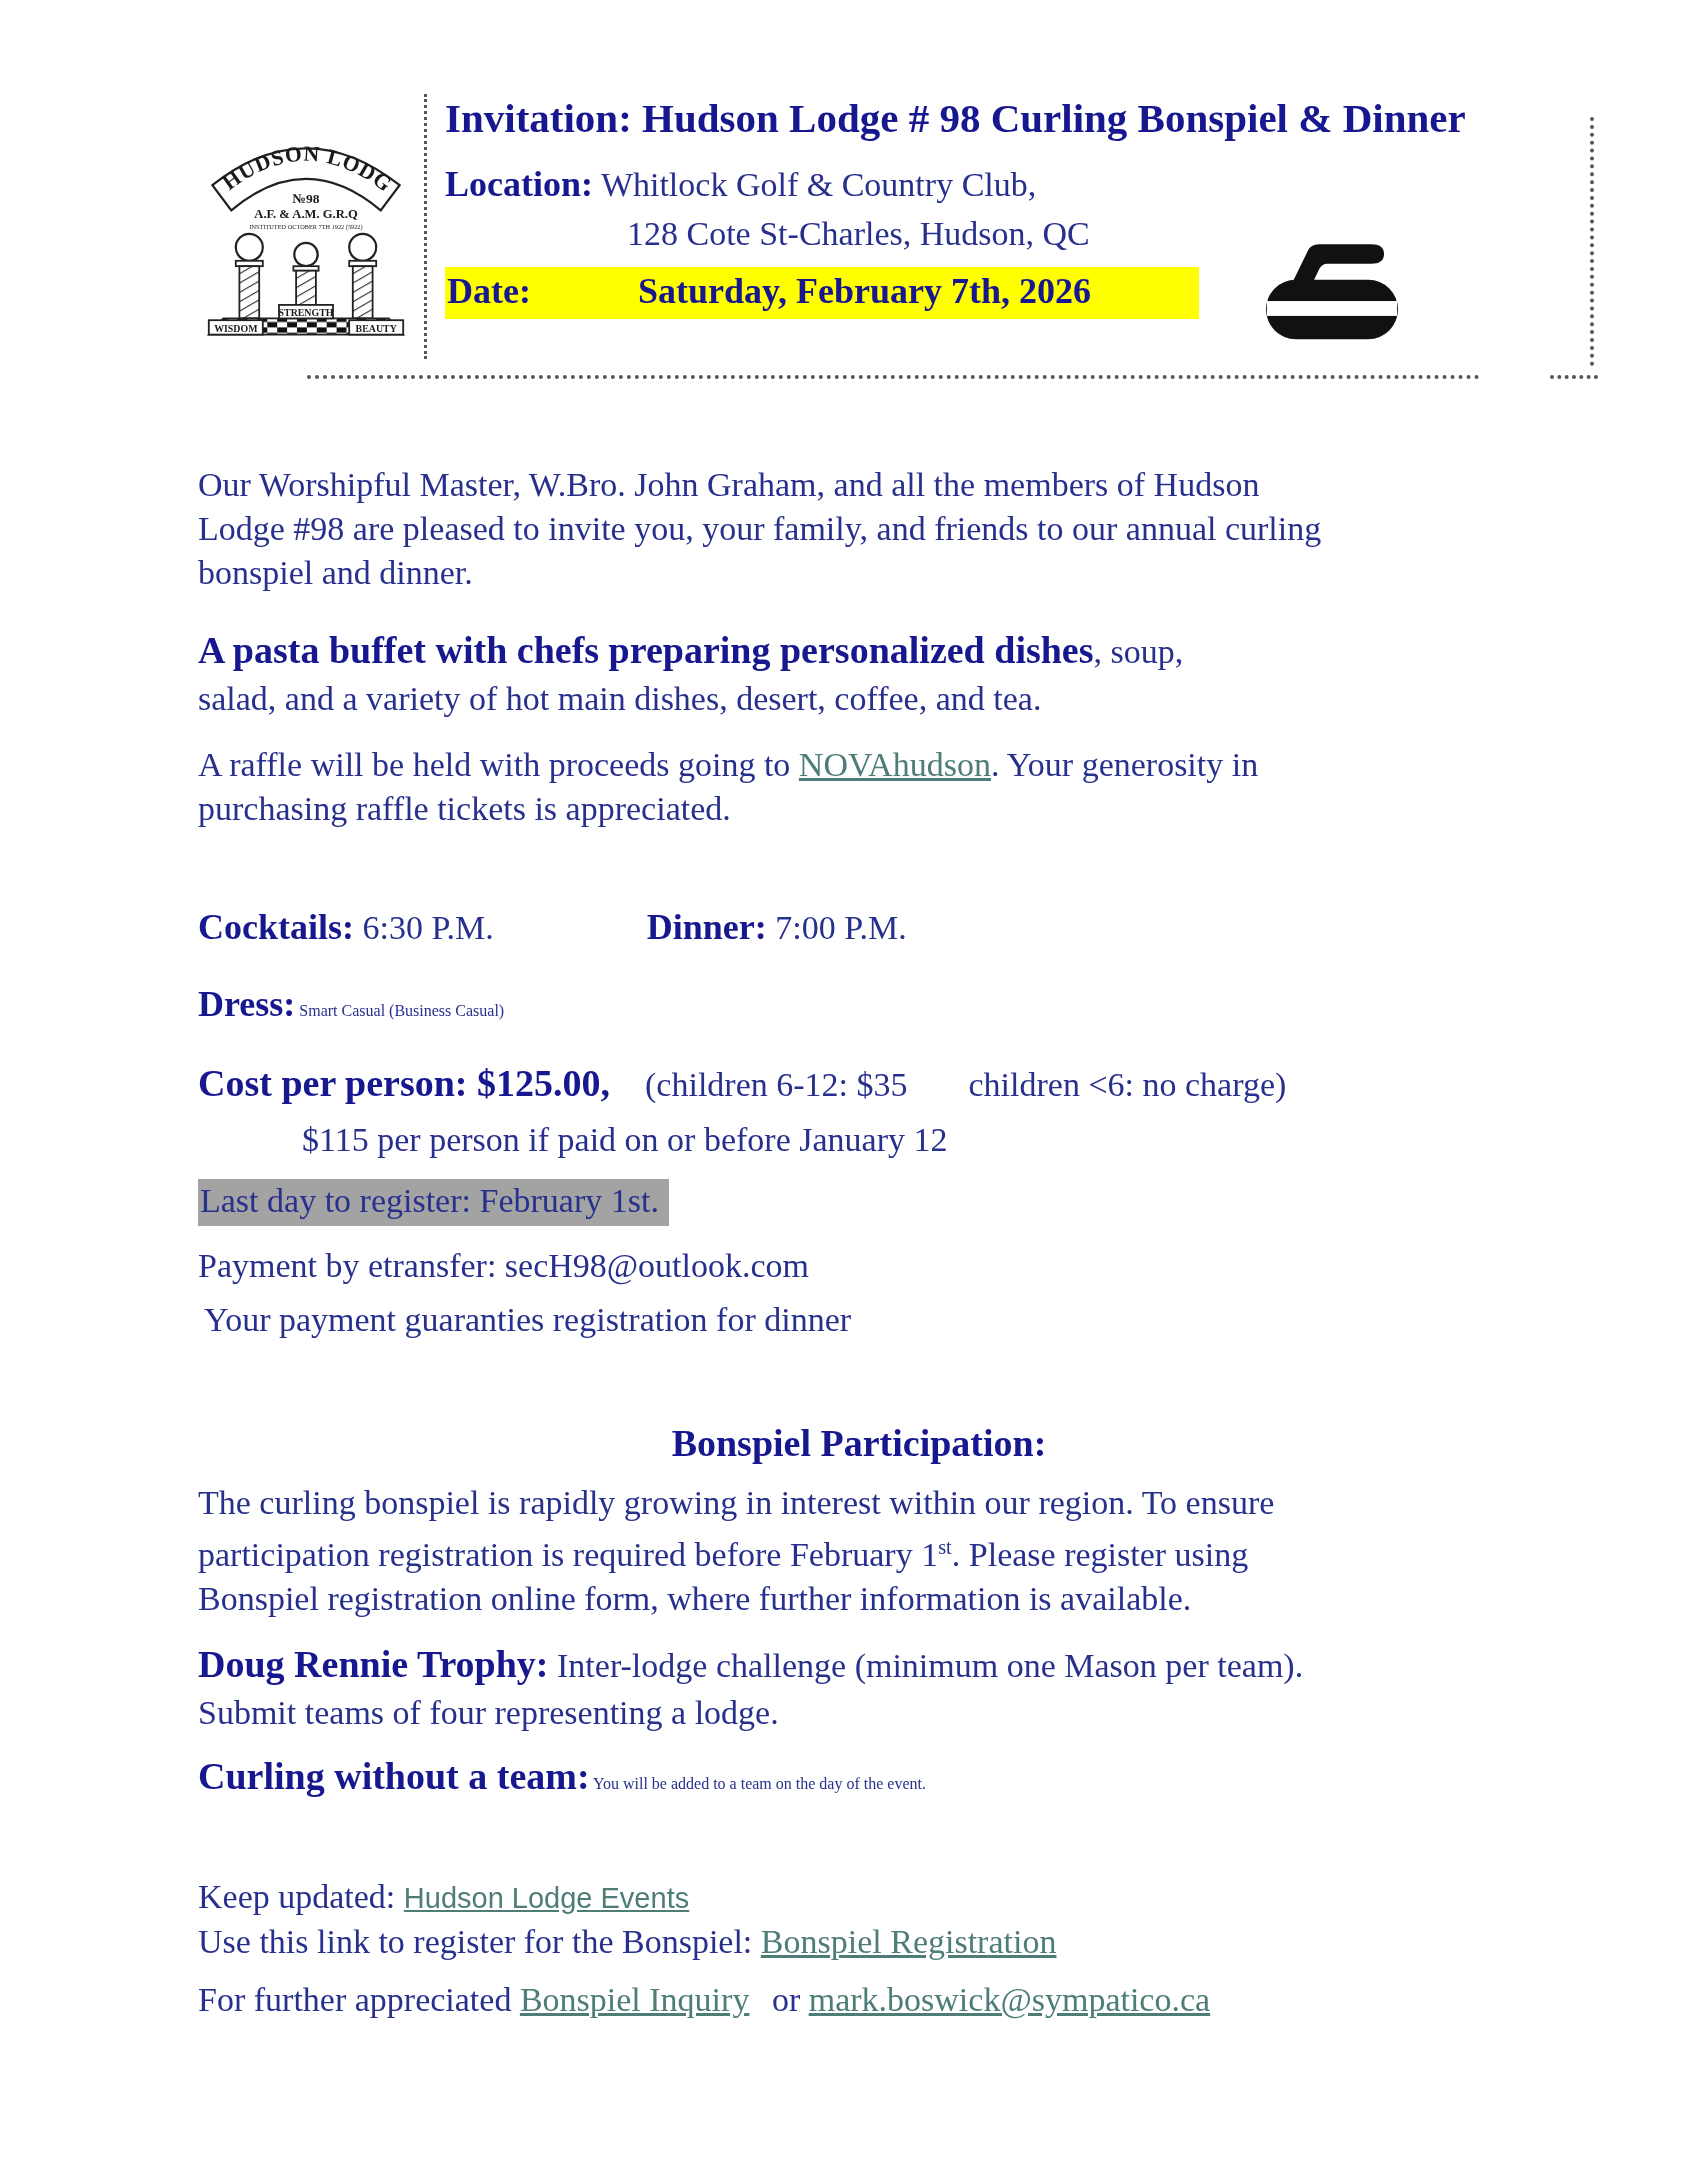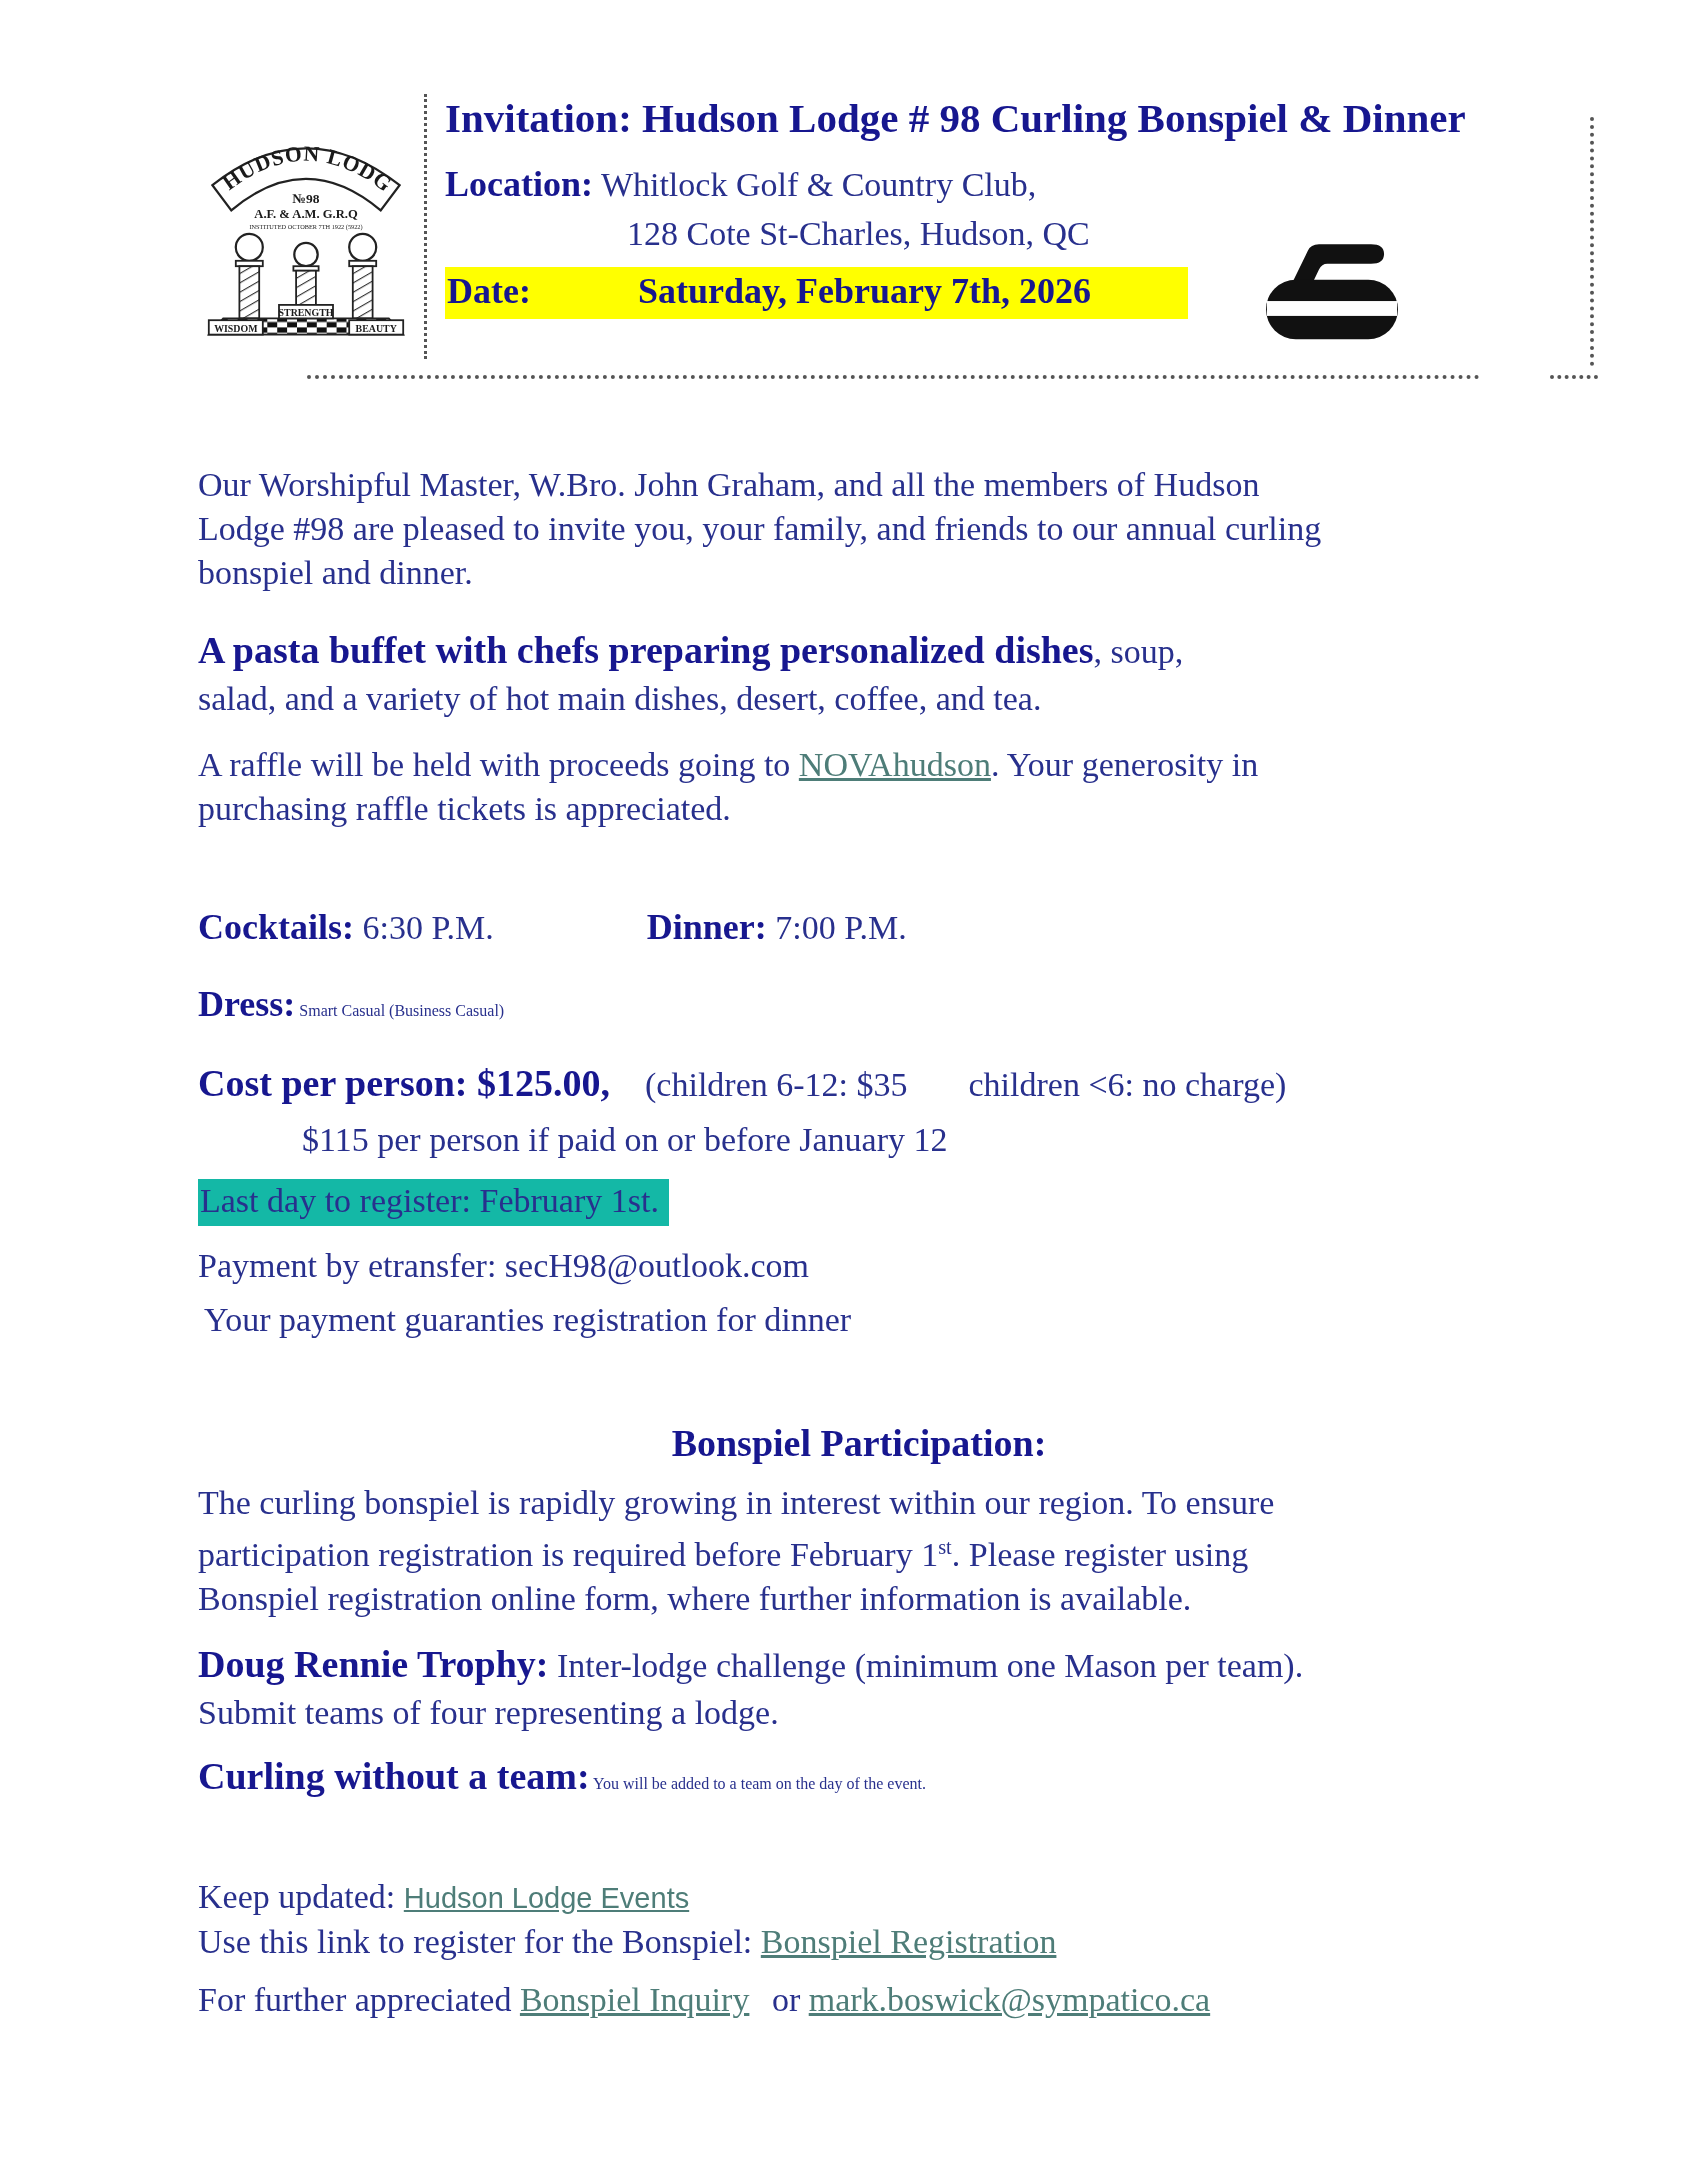--- a/index.html
+++ b/index.html
@@ -14,21 +14,21 @@
   .logo-box { width:216px; flex:0 0 auto; }
   .header-text {
     flex:1; margin-left:10px; border-left:3px dotted #555;
     padding-left:18px; min-height:265px;
   }
   .title { font-size:41px; font-weight:bold; color:#17178f; white-space:nowrap; line-height:1.2; }
   .loc-row { margin-top:20px; font-size:34px; }
   .label-b { font-weight:bold; font-size:36px; color:#17178f; }
   .addr { margin-left:182px; margin-top:10px; font-size:34px; }
   .date-row {
-    margin-top:14px; background:#ffff00; width:741px; padding:3px 0 7px 2px;
+    margin-top:14px; background:#ffff00; width:741px; padding:3px 11px 7px 2px;
     font-weight:bold; font-size:36px; color:#17178f; white-space:nowrap;
   }
   .date-label { display:inline-block; width:191px; }
   .header-rule { margin-left:109px; width:1173px; border-top:4px dotted #555; margin-top:16px; }
   .vline-right { position:absolute; left:1590px; top:117px; height:249px; border-left:4px dotted #555; }
   .dots-right-bottom { position:absolute; left:1550px; top:375px; width:48px; border-top:4px dotted #555; }
   .stone-wrap { position:absolute; left:1253px; top:234px; }
 
   
   .ln { white-space:nowrap; line-height:44px; font-size:34px; }
@@ -40,21 +40,21 @@
   .lnk { color:#4e7d78; text-decoration:underline; cursor:pointer; }
   .cocktails { margin-top:71px; line-height:50px; white-space:nowrap; }
   .time-v { font-size:34px; }
   .dinner-lab { margin-left:149px; }
   .dress { margin-top:20px; line-height:50px; white-space:nowrap; }
   .cost { margin-top:22px; line-height:51px; white-space:nowrap; font-size:34px; }
   .cost-note1 { margin-left:35px; }
   .cost-note2 { margin-left:61px; }
   .early { margin-top:8px; margin-left:104px; }
   .deadline { margin-top:14px; line-height:50px; }
-  .hl { background:#14b8a6; padding:3px 10px 7px 2px; font-size:34px; }
+  .hl { background:#a3a3a3; padding:3px 10px 7px 2px; font-size:34px; }
   .payment { margin-top:12px; }
   .guarantee { margin-top:10px; margin-left:6px; }
 
   .part-heading { margin-top:77px; text-align:center; font-weight:bold; font-size:38px; color:#17178f; line-height:48px; }
   .part-para { margin-top:14px; }
   sup { font-size:0.6em; }
   .trophy { margin-top:18px; }
   .trophy .first { line-height:50px; }
   .team { margin-top:16px; line-height:51px; white-space:nowrap; }
 

